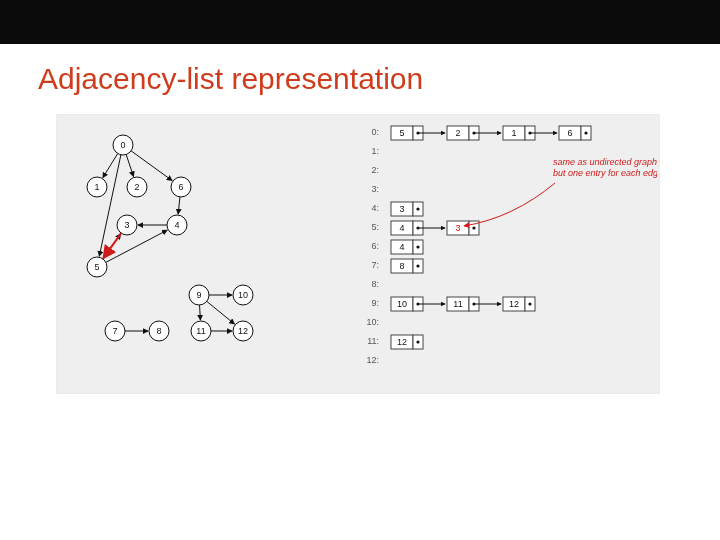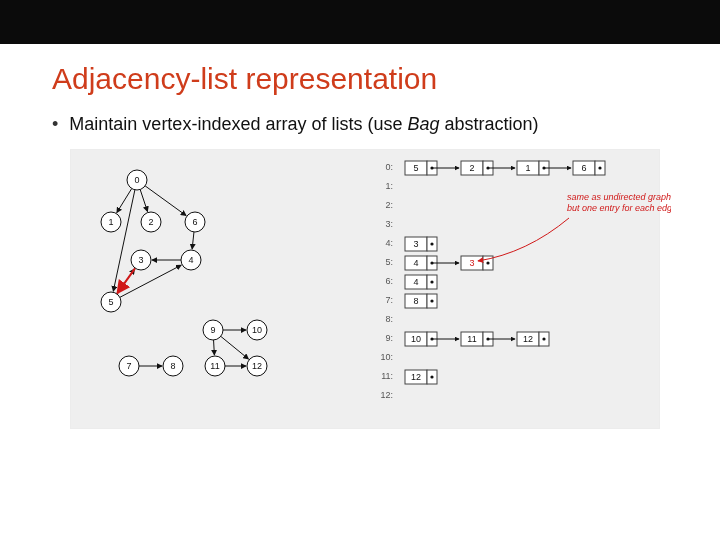--- a/index.html
+++ b/index.html
@@ -1,17 +1,17 @@
 <!DOCTYPE html>
 <html><head>
 <meta charset="utf-8">
 <style>
   html, body { margin: 0; padding: 0; width: 720px; height: 540px; background: #ffffff; font-family: Arial, Helvetica, sans-serif; }
   .topbar { height: 44px; background: #0b0b0b; }
-  .slide { padding: 10px 42px 0 52px; }
+  .slide { padding: 10px 42px 0 38px; }
   h1 { font-size: 30px; font-weight: 400; color: #cf3c1b; margin: 8px 0 18px 0; }
   h1 .w1 { letter-spacing: 0; }
   .bullet-row { font-size: 18px; color: #111; margin-bottom: 14px; }
   .bullet-row .dot { color: #333; margin-right: 6px; }
   .bullet-row .bag { font-style: italic; }
   .figure { margin: 6px 18px 0 18px; background: #efefef; height: 278px; position: relative; border: 1px solid #ececec; }
   
   .graph { position: absolute; left: 18px; top: 10px; width: 260px; height: 260px; }
   .graph svg { width: 260px; height: 260px; }
   .gnode { fill: #fff; stroke: #111; stroke-width: 1; }
@@ -29,24 +29,20 @@
   .carrow { stroke: #111; stroke-width: 1; fill: none; marker-end: url(#ah2); }
   .note { font: italic 9px Arial; fill: #d01919; }
   .noteA { stroke: #d01919; stroke-width: 1; fill: none; marker-end: url(#ah2R); }
 </style>
 </head>
 <body>
 
 <div class="topbar"></div>
 <div class="slide">
   <h1><span class="w1">Adjacency-list representation</span></h1>
-  <div class="bullet-row">
-    <span class="dot">•</span>
-    <span>Maintain vertex-indexed array of lists (use </span><span class="bag">Bag</span><span> abstraction)</span>
-  </div>
 
   <div class="figure">
     <div class="graph">
       <svg id="graph-svg">
         <defs>
           <marker id="ah" viewBox="0 0 8 8" refX="7" refY="4" markerWidth="6" markerHeight="6" orient="auto">
             <path d="M0,0 L8,4 L0,8 Z" fill="#111"></path>
           </marker>
           <marker id="ahR" viewBox="0 0 8 8" refX="7" refY="4" markerWidth="7" markerHeight="7" orient="auto">
             <path d="M0,0 L8,4 L0,8 Z" fill="#d01919"></path>

